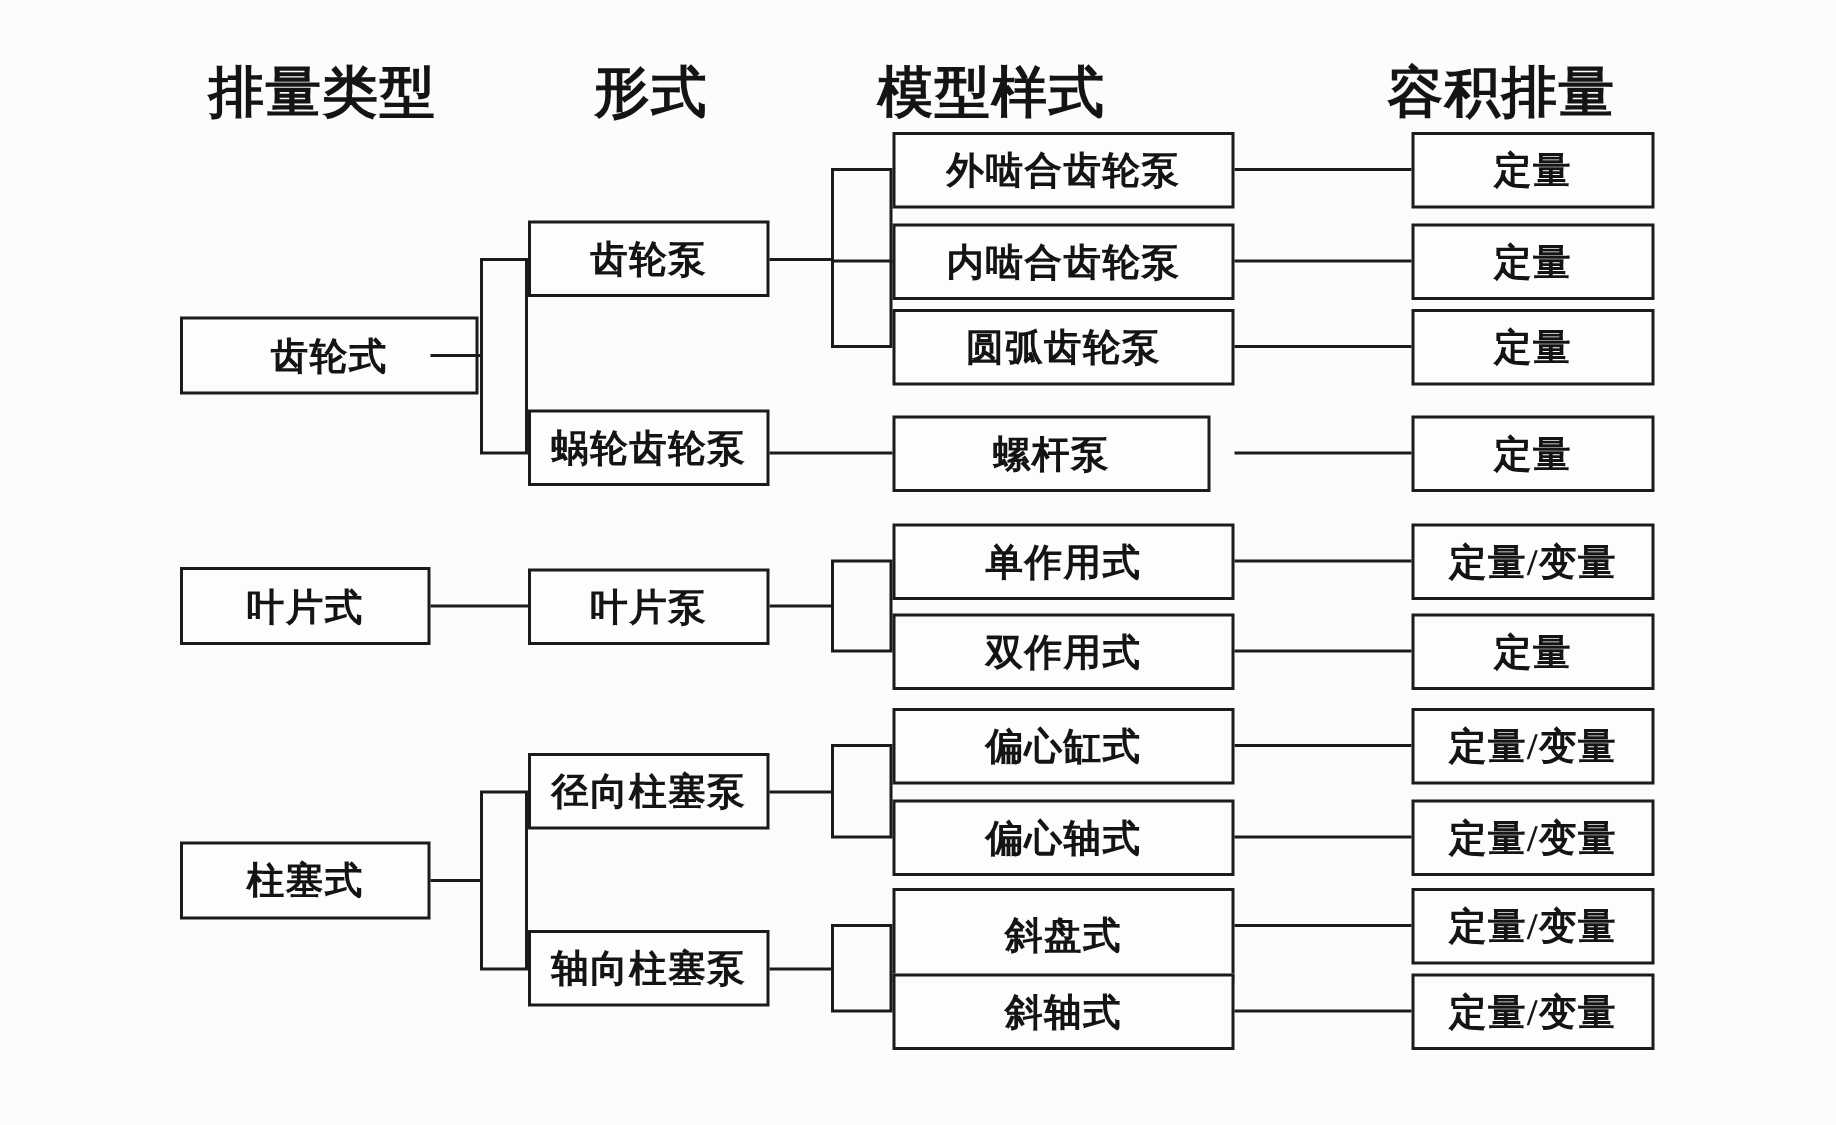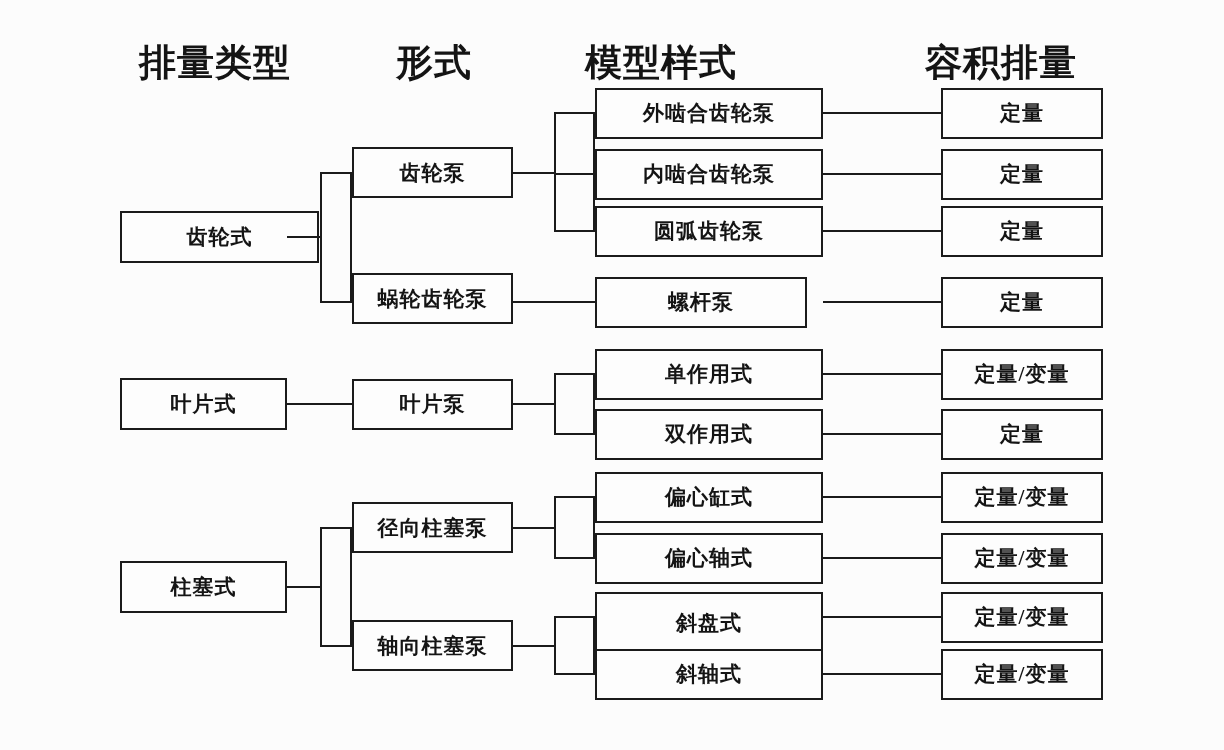--- a/index.html
+++ b/index.html
@@ -22,21 +22,21 @@
   }
   .box{
     position:absolute;
     box-sizing:border-box;
     border:2px solid #1b1b1b;
     background:#fdfdfd;
     display:flex;
     align-items:center;
     justify-content:center;
     font-weight:700;
-    font-size:21px;
+    font-size:25px;
     letter-spacing:1px;
     white-space:nowrap;
   }
   .hline{
     position:absolute;
     height:2px;
     background:#1b1b1b;
   }
   .bracket{
     position:absolute;

